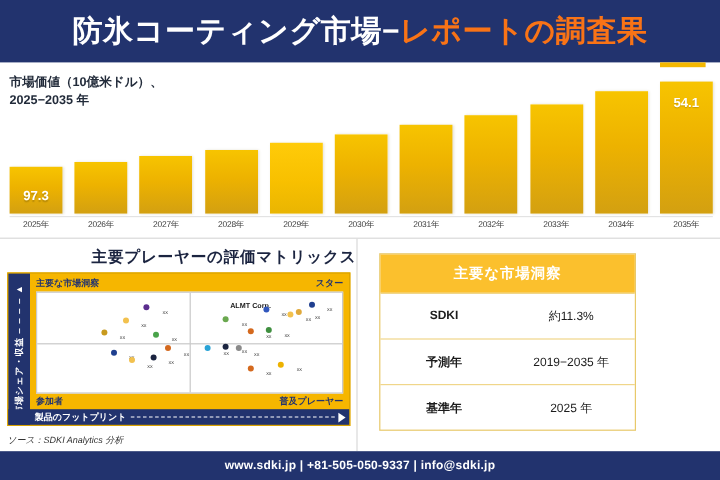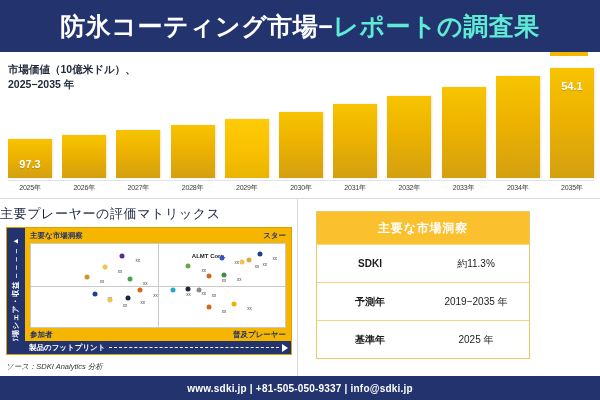--- a/index.html
+++ b/index.html
@@ -32,21 +32,21 @@
     justify-content: center;
   }
   .header-title {
     font-size: 25px;
     font-weight: bold;
     color: #ffffff;
     letter-spacing: 0.5px;
     white-space: nowrap;
     line-height: 1;
   }
-  .header-title .accent { color: #5eead4; }
+  .header-title .accent { color: #f97316; }
 
   .header-underbar {
     position: absolute;
     right: 12px;
     top: 52px;
     width: 38px;
     height: 4px;
     background: #f5b800;
   }
 
@@ -148,24 +148,24 @@
   .lower-right {
     width: 302px;
     height: 100%;
     position: relative;
   }
 
   .matrix-title {
     position: absolute;
     left: 0; right: 0;
     top: 6px;
-    text-align: left;
+    text-align: right;
     font-size: 13px;
     color: #1b2440;
-    font-weight: normal;
+    font-weight: bold;
     letter-spacing: 0.6px;
   }
 
   
   .matrix-box {
     position: absolute;
     left: 6px;
     top: 28px;
     width: 286px;
     height: 128px;

